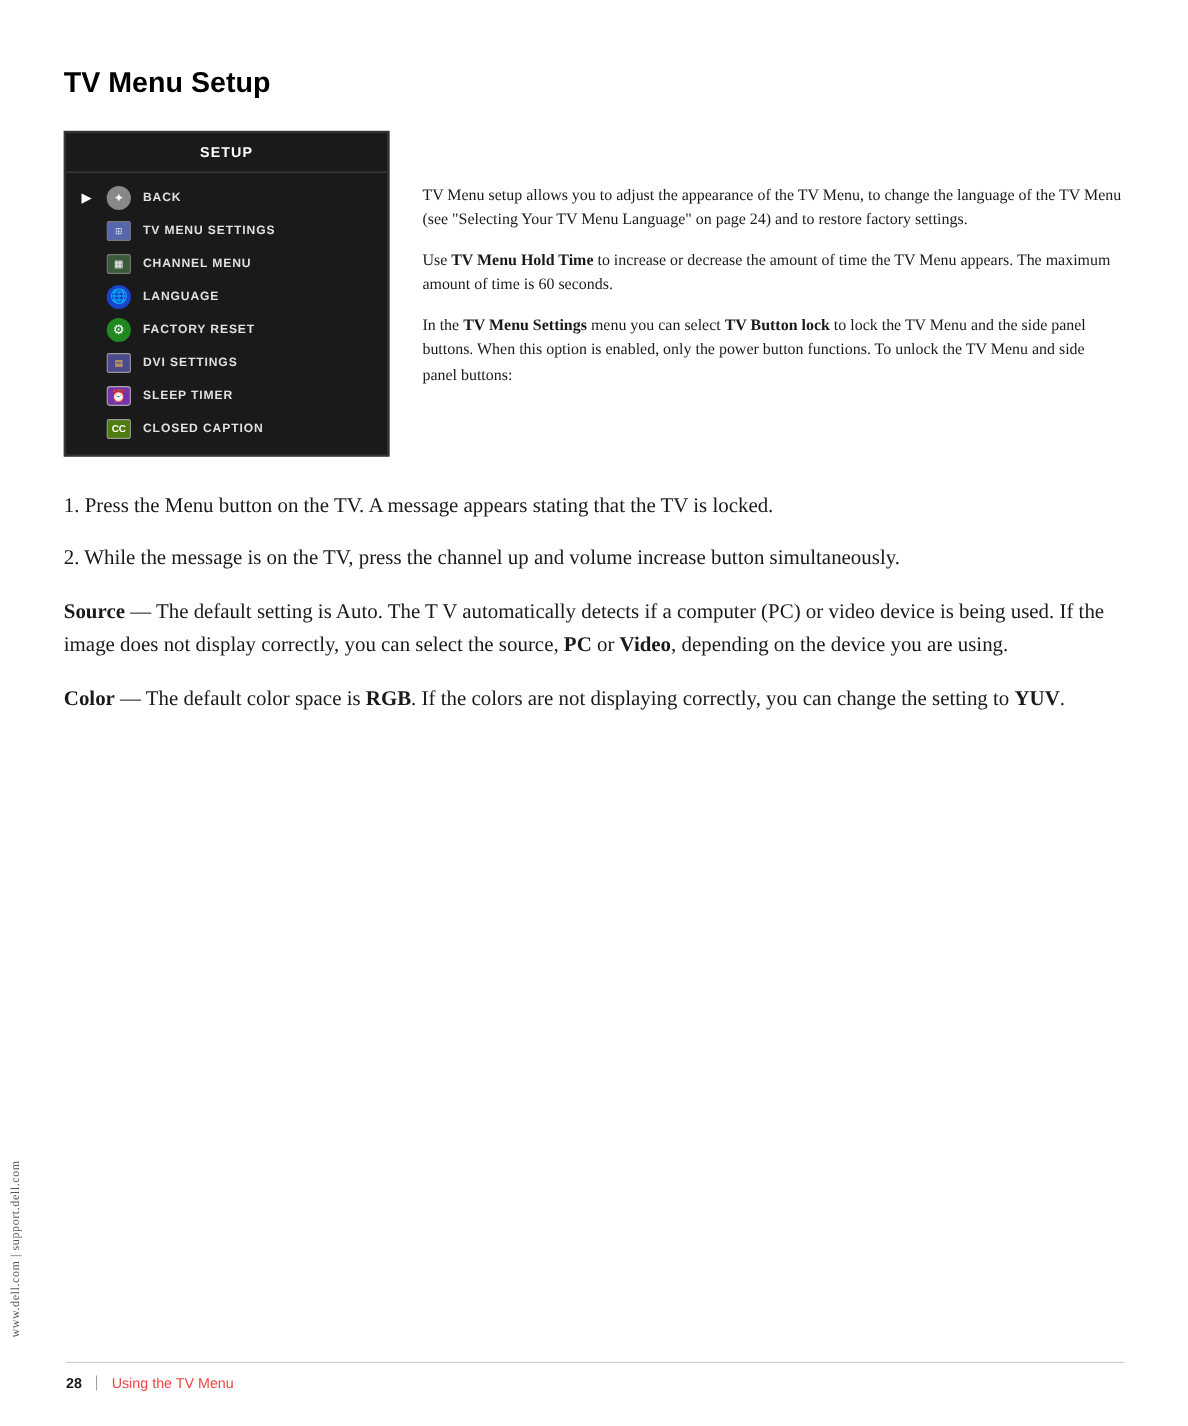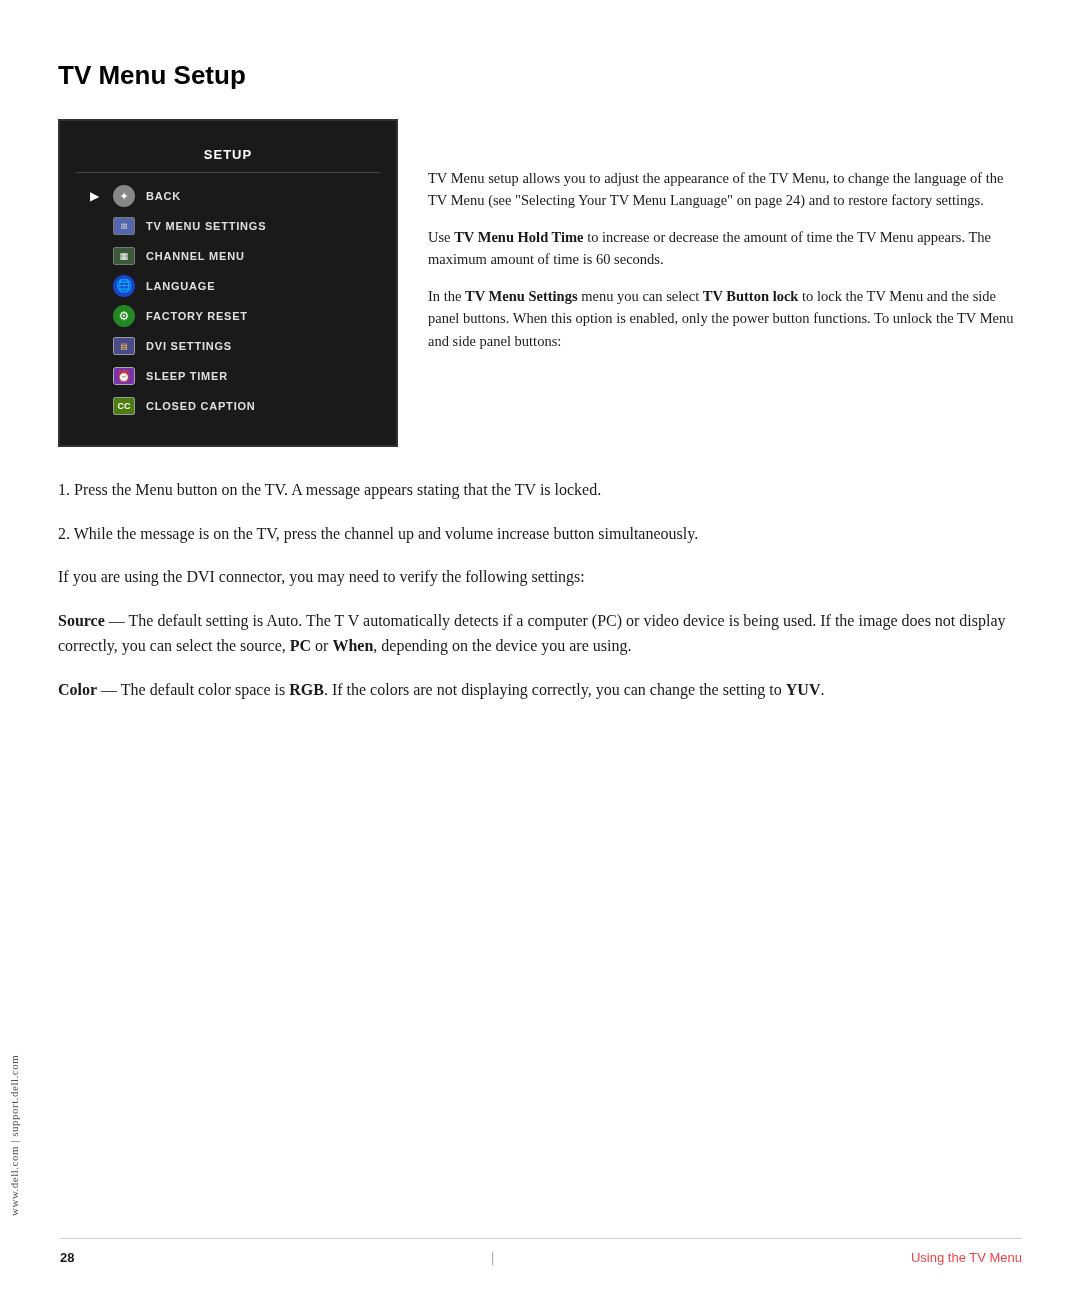--- a/index.html
+++ b/index.html
@@ -48,26 +48,26 @@
     }
 
     .content-columns {
       display: flex;
       flex-direction: row;
       gap: 30px;
       margin-bottom: 30px;
     }
 
     .menu-screenshot {
-      width: 340px;
+      width: 296px;
       flex-shrink: 0;
       border: 2px solid #333;
       background: #1a1a1a;
       color: #fff;
-      padding: 16px;
+      padding: 0;
     }
 
     .menu-header {
       text-align: center;
       padding: 10px;
       font-size: 13px;
       font-weight: bold;
       letter-spacing: 1px;
       color: #fff;
       border-bottom: 1px solid #444;
@@ -216,39 +216,38 @@
     .description-text p {
       margin-bottom: 14px;
     }
 
     .description-text strong {
       font-weight: bold;
       font-family: Liberation Serif, serif;
     }
 
     .body-text {
-      font-size: 16px;
+      font-size: 19px;
       line-height: 1.6;
       margin-bottom: 18px;
     }
 
     .body-text p {
       margin-bottom: 18px;
     }
 
     .footer {
       position: absolute;
       bottom: 30px;
       left: 60px;
       right: 58px;
       display: flex;
       align-items: center;
       border-top: 1px solid #ccc;
       padding-top: 10px;
-      justify-content: space-between;
     }
 
     .footer-page {
       font-size: 13px;
       font-weight: bold;
       font-family: Arial, sans-serif;
     }
 
     .footer-separator {
       margin: 0 12px;
@@ -349,22 +348,21 @@
         <p>TV Menu setup allows you to adjust the appearance of the TV Menu, to change the language of the TV Menu (see "Selecting Your TV Menu Language" on page 24) and to restore factory settings.</p>
         <p>Use <strong>TV Menu Hold Time</strong> to increase or decrease the amount of time the TV Menu appears. The maximum amount of time is 60 seconds.</p>
         <p>In the <strong>TV Menu Settings</strong> menu you can select <strong>TV Button lock</strong> to lock the TV Menu and the side panel buttons. When this option is enabled, only the power button functions. To unlock the TV Menu and side panel buttons:</p>
       </div>
 
     </div>
 
     <div class="body-text">
       <p>1. Press the Menu button on the TV. A message appears stating that the TV is locked.</p>
       <p>2. While the message is on the TV, press the channel up and volume increase button simultaneously.</p>
-      <p>If you are using the DVI connector, you may need to verify the following settings:</p>
-      <p><strong>Source</strong> — The default setting is Auto. The T V automatically detects if a computer (PC) or video device is being used. If the image does not display correctly, you can select the source, <strong>PC</strong> or <strong>When</strong>, depending on the device you are using.</p>
+      <p><strong>Source</strong> — The default setting is Auto. The T V automatically detects if a computer (PC) or video device is being used. If the image does not display correctly, you can select the source, <strong>PC</strong> or <strong>Video</strong>, depending on the device you are using.</p>
       <p><strong>Color</strong> — The default color space is <strong>RGB</strong>. If the colors are not displaying correctly, you can change the setting to <strong>YUV</strong>.</p>
     </div>
 
   </div>
 </div>
 
 <div class="footer">
   <span class="footer-page">28</span>
   <span class="footer-separator">|</span>
   <span class="footer-section">Using the TV Menu</span>

